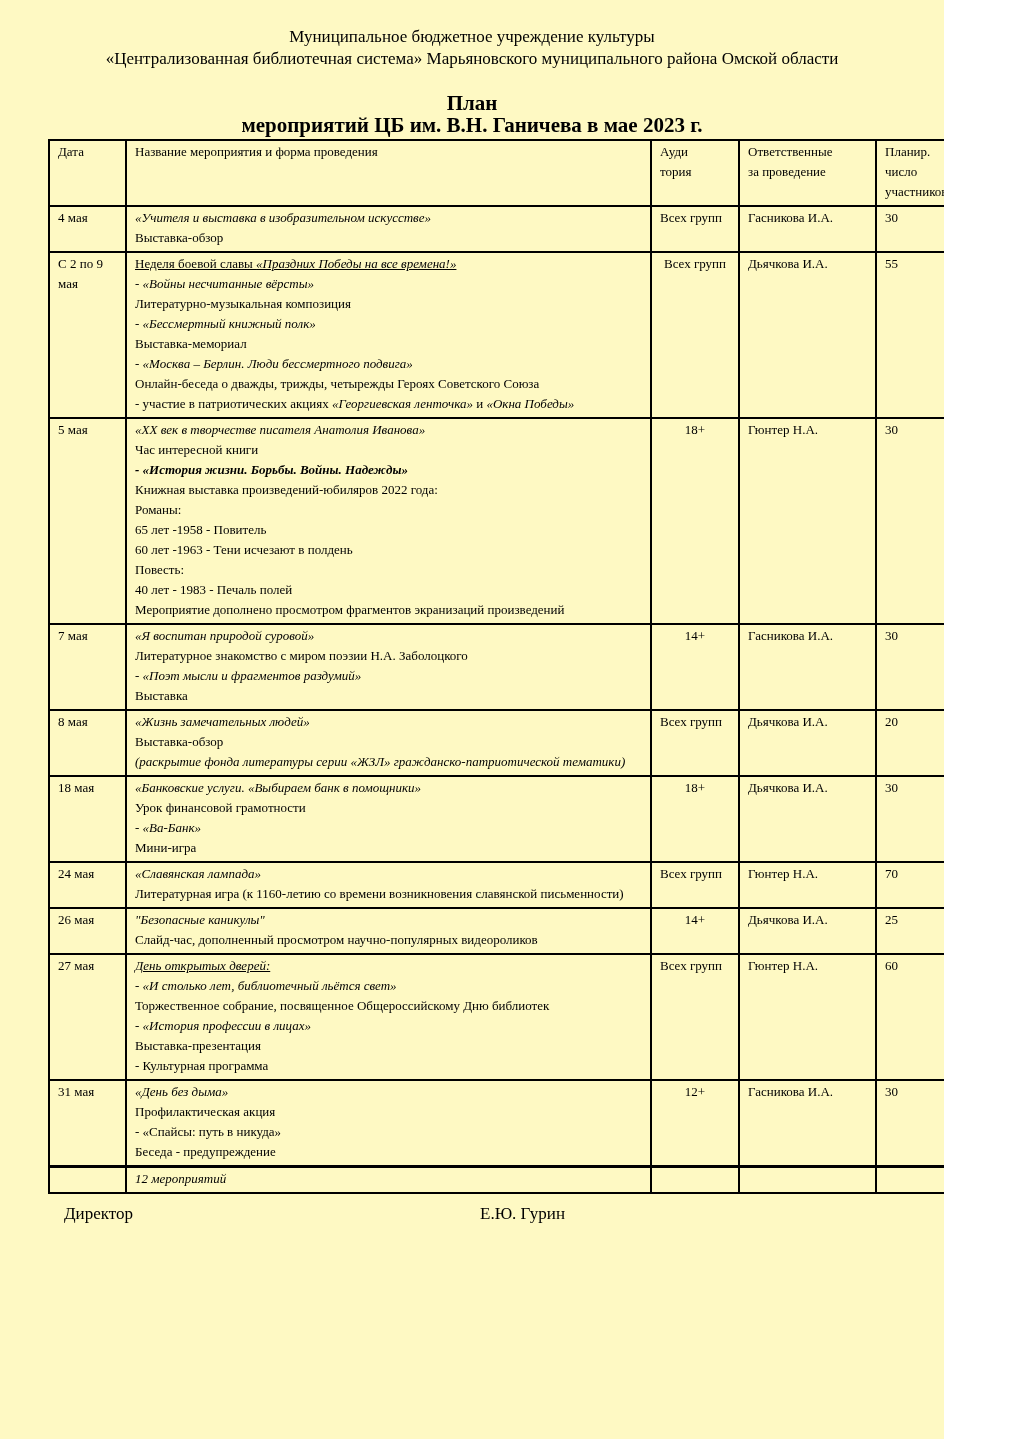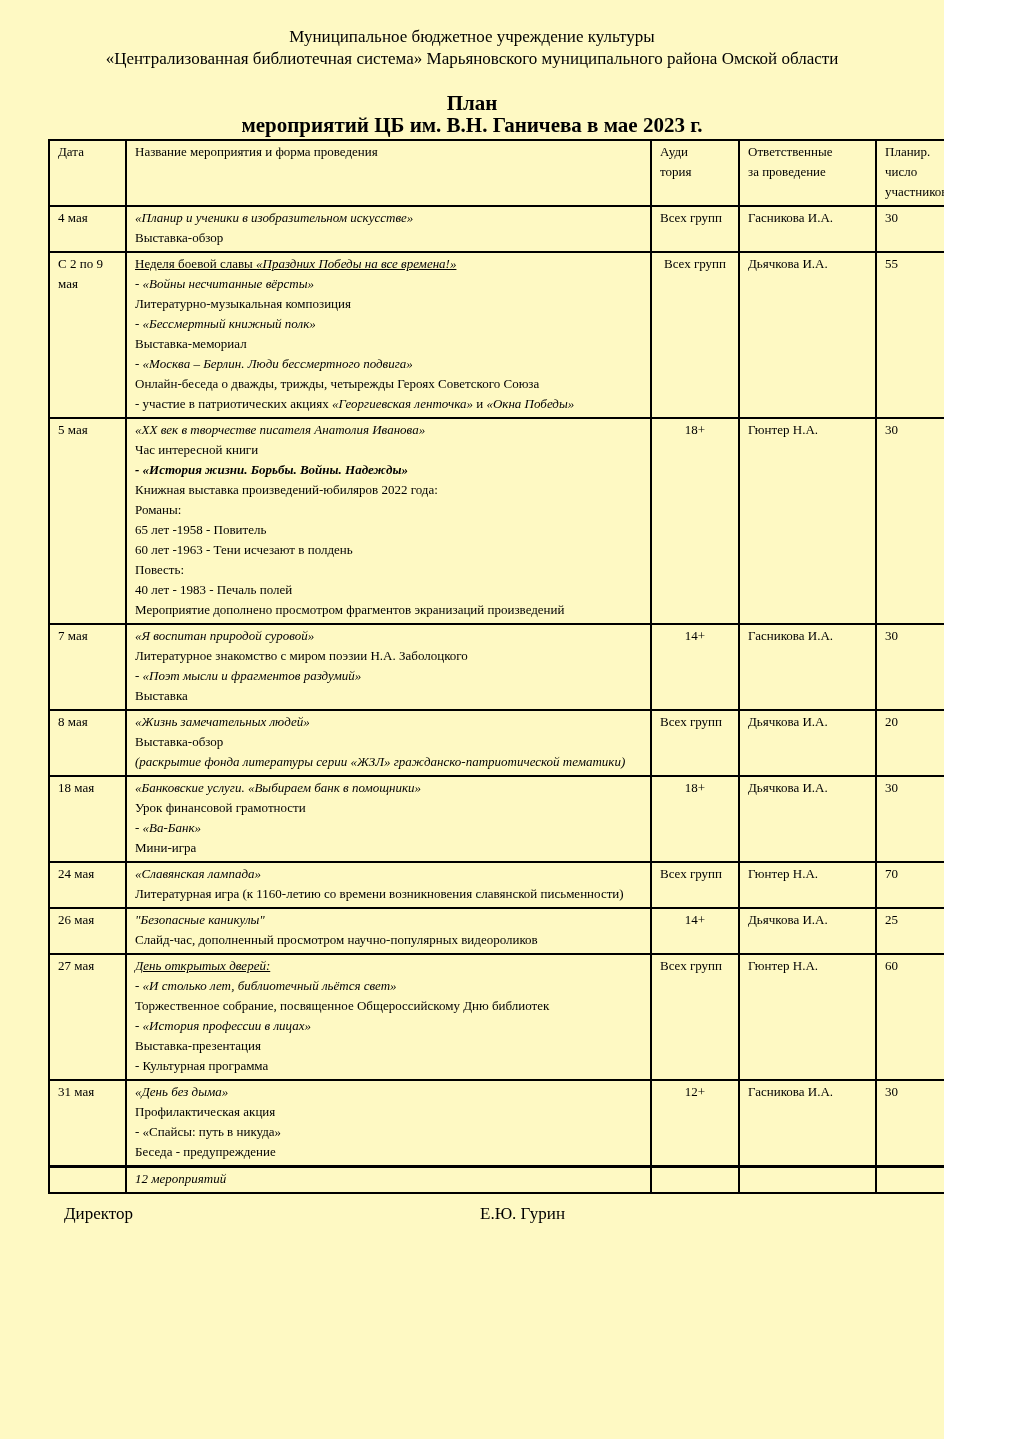--- a/index.html
+++ b/index.html
@@ -99,21 +99,21 @@
 за проведение</th>
         <th>Планир.
 число
 участников</th>
       </tr>
     </thead>
     <tbody id="tbody">
         <tr>
           <td class="cell-date">4 мая</td>
           <td class="cell-event">
-            <div class="line"><span class="it">«Планир и ученики в изобразительном искусстве»</span></div>
+            <div class="line"><span class="it">«Учителя и выставка в изобразительном искусстве»</span></div>
             <div class="line"><span>Выставка-обзор</span></div>
           </td>
           <td class="cell-aud">Всех групп</td>
           <td class="cell-resp">Гасникова И.А.</td>
           <td class="cell-num">30</td>
         </tr>
         <tr>
           <td class="cell-date">С 2 по 9 мая</td>
           <td class="cell-event">
             <div class="line"><span class="un">Неделя боевой славы </span><span class="it un">«Праздних Победы на все времена!»</span></div>

